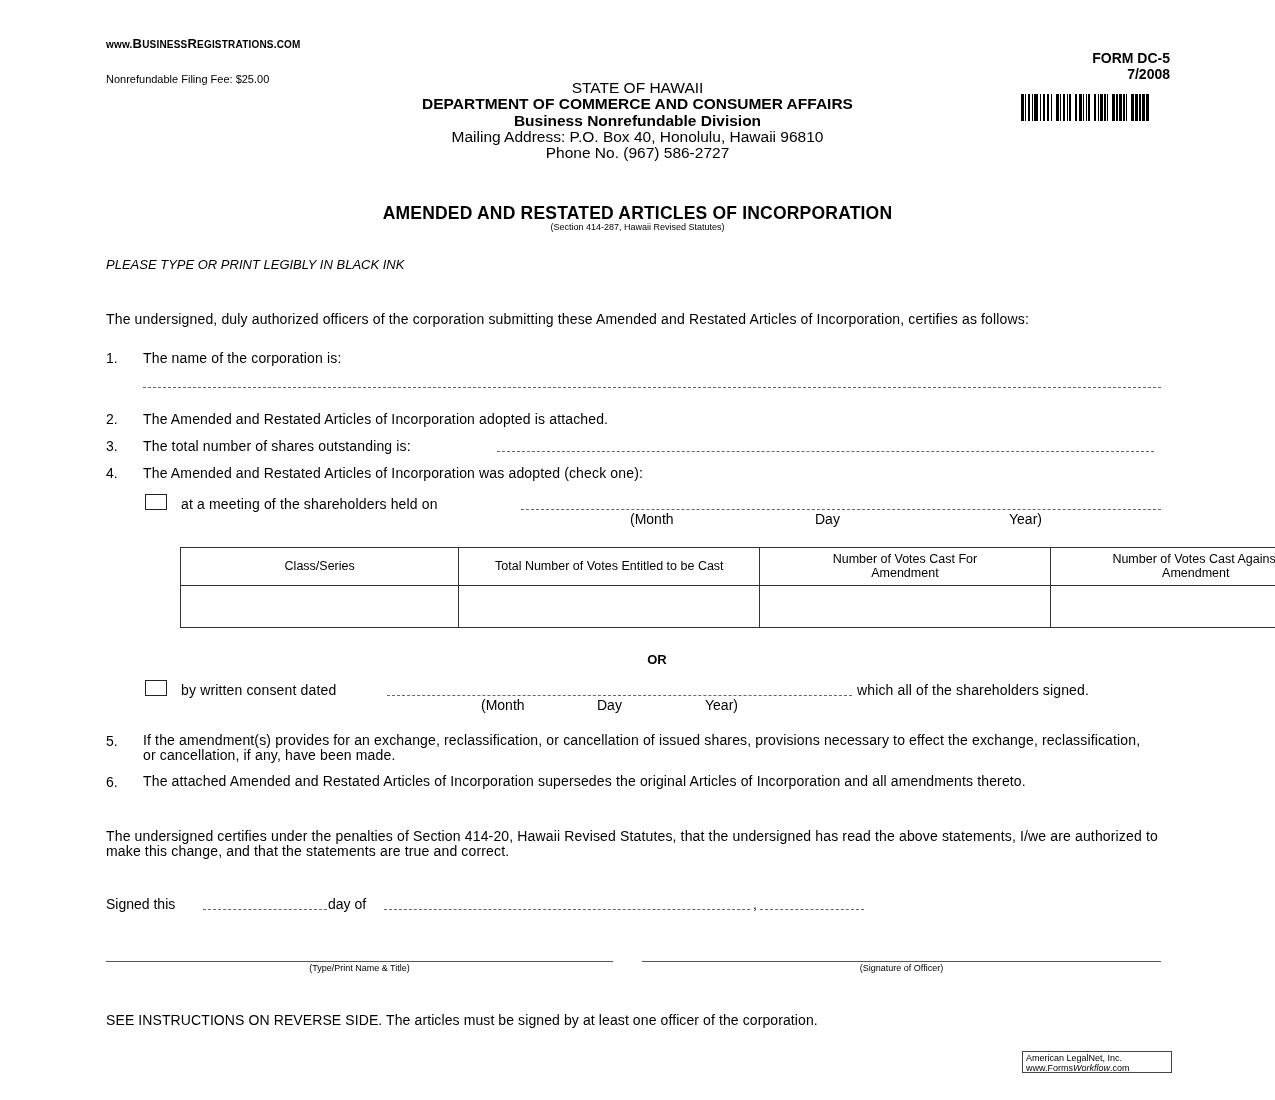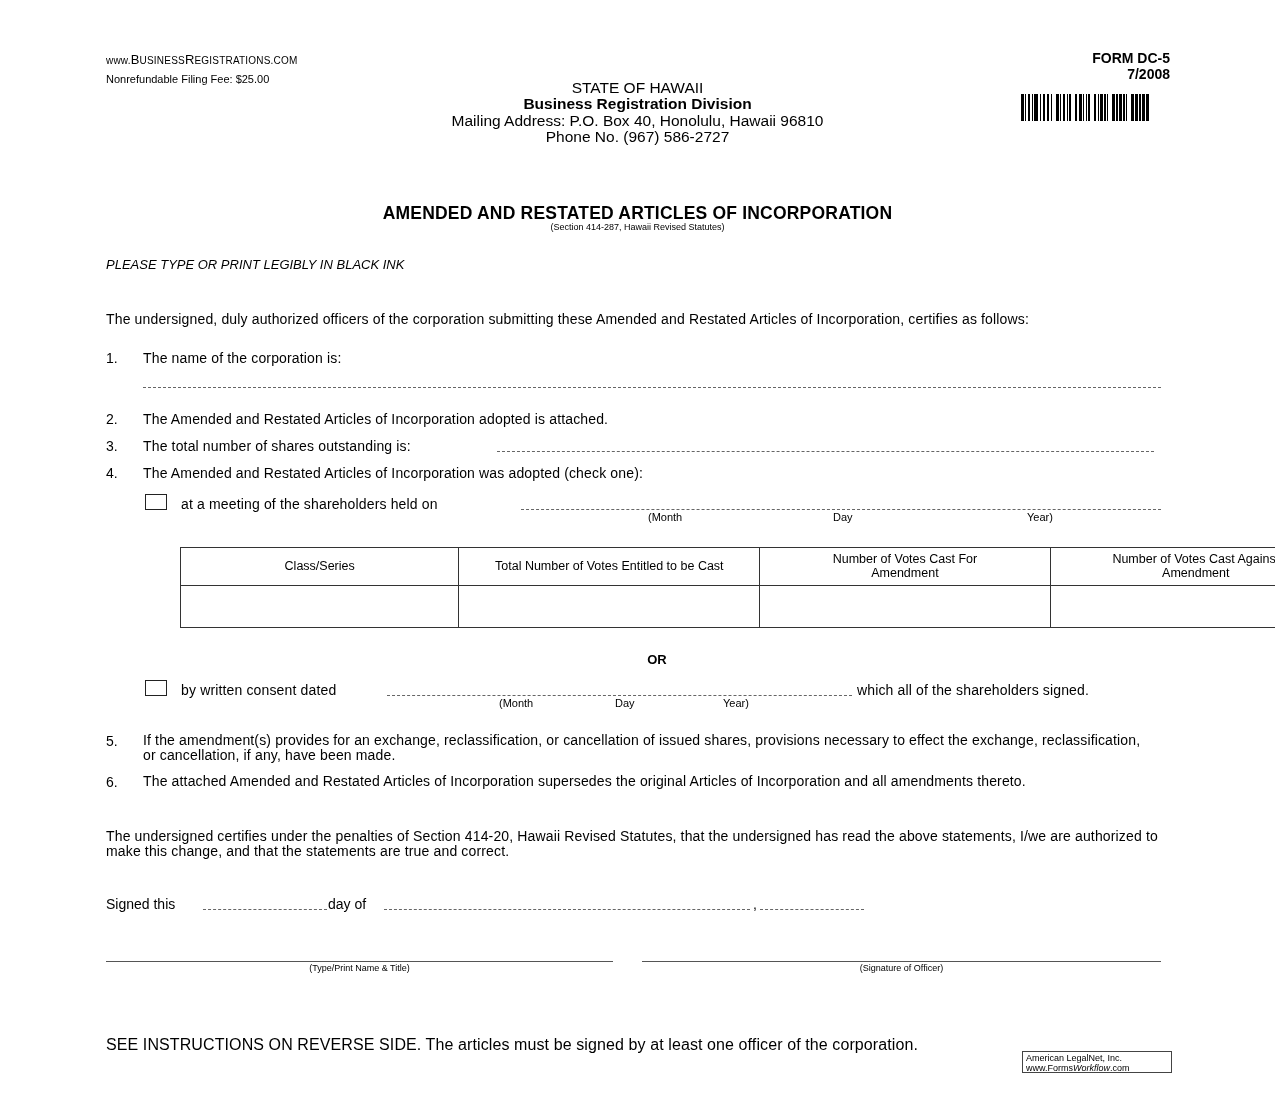--- a/index.html
+++ b/index.html
@@ -1,37 +1,37 @@
 <!DOCTYPE html>
 <html><head>
   <meta charset="utf-8">
   <style>
     html, body { margin: 0; padding: 0; background: #ffffff; }
     body { width: 1275px; height: 1100px; position: relative; overflow: hidden; color: #000; font-family: "Liberation Sans", "DejaVu Sans", sans-serif; }
     .abs { position: absolute; white-space: nowrap; }
-    .website { left: 106px; top: 52px; font-size: 10px; font-weight: normal; letter-spacing: 0.2px; }
+    .website { left: 106px; top: 36px; font-size: 10px; font-weight: bold; letter-spacing: 0.2px; }
     .website .big { font-size: 13px; }
     .fee { left: 106px; top: 73px; font-size: 11px; }
     .form-no { left: 1040px; top: 50px; width: 130px; text-align: right; font-size: 14px; font-weight: bold; line-height: 16px; }
     .barcode { left: 1021px; top: 94px; width: 186px; height: 27px; display: flex; align-items: stretch; }
     .barcode span { display: block; background: #000; height: 100%; }
     .center-block { left: 300px; width: 675px; text-align: center; top: 80px; }
     .hdr-line { font-size: 15.5px; line-height: 16.3px; }
     .hdr-bold { font-weight: bold; }
     .title { left: 200px; width: 875px; text-align: center; top: 203px; font-size: 17.5px; font-weight: bold; letter-spacing: 0.2px; }
     .subtitle { left: 300px; width: 675px; text-align: center; top: 222px; font-size: 9px; }
     .instr { left: 106px; top: 257px; font-size: 13px; font-style: italic; }
     .para { font-size: 14px; line-height: 14.5px; letter-spacing: 0.15px; }
     .intro { left: 106px; top: 312px; width: 1070px; white-space: normal; }
     .num { left: 106px; font-size: 14px; }
     .item-text { left: 143px; font-size: 14px; letter-spacing: 0.15px; }
     .line { position: absolute; border-bottom: 1px solid #555; height: 0; }
     .dashed { border-bottom: 1px dashed #666; }
     .checkbox { position: absolute; width: 22px; height: 16px; border: 1.5px solid #222; background: #fff; box-sizing: border-box; cursor: pointer; }
-    .small-lbl { font-size: 11px; margin-left: 18px; }
+    .small-lbl { font-size: 14px; }
     table.votes { position: absolute; left: 180px; top: 547px; width: 1162px; border-collapse: collapse; }
     table.votes th, table.votes td { border: 1.3px solid #333; font-weight: normal; font-size: 12.5px; text-align: center; line-height: 13.5px; padding: 0; }
     table.votes th { height: 37px; }
     table.votes td { height: 41px; }
     .or { left: 600px; width: 114px; text-align: center; top: 652px; font-size: 13px; font-weight: bold; }
     .wrap { white-space: normal; }
     .sig-lbl { font-size: 9px; text-align: center; }
     .footer-box { left: 1022px; top: 1051px; width: 150px; height: 22px; border: 1px solid #444; font-size: 9px; line-height: 10px; padding: 1px 3px; box-sizing: border-box; }
     .footer-box i { font-style: italic; text-align: center; }
     input.blank { position: absolute; border: none; background: transparent; outline: none; font-family: "Liberation Sans", sans-serif; font-size: 13px; height: 16px; padding: 0; }
@@ -111,21 +111,22 @@
     <span style="width: 1.35px; background: rgb(255, 255, 255);"></span>
     <span style="width: 1.35px;"></span>
     <span style="width: 1.35px; background: rgb(255, 255, 255);"></span>
     <span style="width: 2.7px;"></span>
     <span style="width: 1.35px; background: rgb(255, 255, 255);"></span>
     <span style="width: 2.7px;"></span>
   </div>
 
 <div class="abs center-block">
   <div class="hdr-line">STATE OF HAWAII</div>
-  <div class="hdr-line hdr-bold">Business Registration Division</div>
+  <div class="hdr-line hdr-bold">DEPARTMENT OF COMMERCE AND CONSUMER AFFAIRS</div>
+  <div class="hdr-line hdr-bold">Business Nonrefundable Division</div>
   <div class="hdr-line">Mailing Address:  P.O. Box 40, Honolulu, Hawaii 96810</div>
   <div class="hdr-line">Phone No. (967) 586-2727</div>
 </div>
 
 <div class="abs title">AMENDED AND RESTATED ARTICLES OF INCORPORATION</div>
 <div class="abs subtitle">(Section 414-287, Hawaii Revised Statutes)</div>
 
 <div class="abs instr">PLEASE TYPE OR PRINT LEGIBLY IN BLACK INK</div>
 
 <div class="abs para intro">The undersigned, duly authorized officers of the corporation submitting these Amended and Restated Articles of Incorporation, certifies as follows:</div>
@@ -214,17 +215,17 @@
 <div class="line dashed" style="left:760px; top:909px; width:104px;"></div>
 <input class="blank" style="left: 762px; top: 892px; width: 100px;" value="">
 
 <div class="line" style="left:106px; top:961px; width:507px;"></div>
 <input class="blank" style="left: 108px; top: 944px; width: 500px;" value="">
 <div class="abs sig-lbl" style="left:106px; top:963px; width:507px;">(Type/Print Name &amp; Title)</div>
 <div class="line" style="left:642px; top:961px; width:519px;"></div>
 <input class="blank" style="left: 644px; top: 944px; width: 512px;" value="">
 <div class="abs sig-lbl" style="left:642px; top:963px; width:519px;">(Signature of Officer)</div>
 
-<div class="abs" style="left:106px; top:1012px; font-size:16px; letter-spacing:0.1px;margin-top:24px;">SEE INSTRUCTIONS ON REVERSE SIDE.  The articles must be signed by at least one officer of the corporation.</div>
+<div class="abs" style="left:106px; top:1012px; font-size:14px; letter-spacing:0.1px;">SEE INSTRUCTIONS ON REVERSE SIDE.  The articles must be signed by at least one officer of the corporation.</div>
 <div class="abs footer-box">
   <div>American LegalNet, Inc.</div>
   <div><span>www.Forms</span><i>Workflow</i><span>.com</span></div>
 </div>
 
 </body></html>

